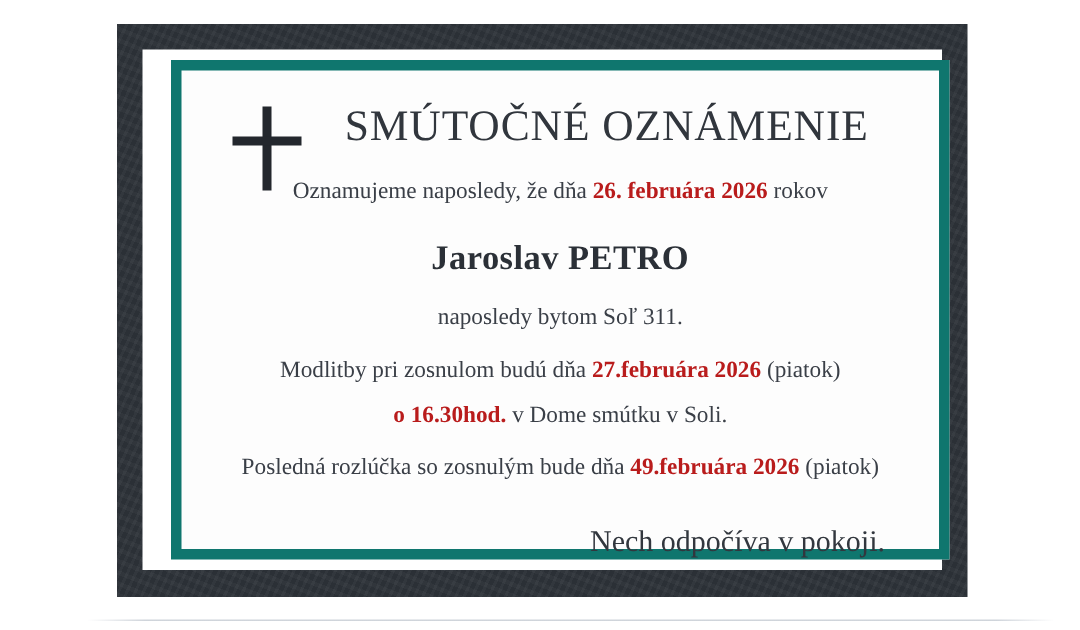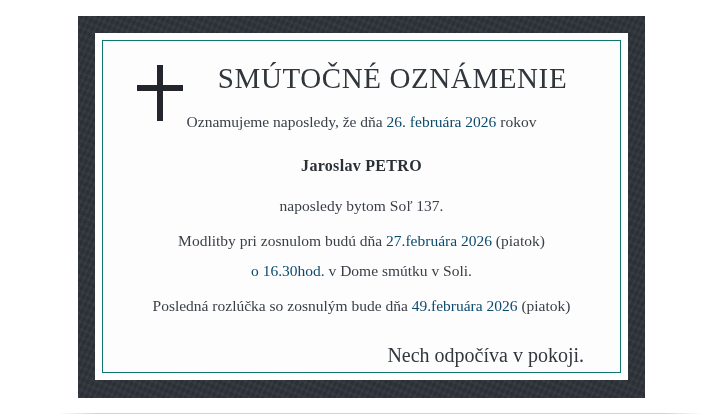--- a/index.html
+++ b/index.html
@@ -65,22 +65,23 @@
     box-sizing: border-box;
     background: #ffffff;
     padding: 7px;
   }
 
   #notice-hairline {
     position: relative;
     width: 100%;
     height: 100%;
     box-sizing: border-box;
-    border: 1px solid #0f766e;
+    border: 7px solid #0f766e;
     background: #fdfdfd;
+    margin-left: 12px;
   }
 
   
   #notice-body {
     position: absolute;
     inset: 0;
     padding: 18px 26px 14px 26px;
     box-sizing: border-box;
     color: #353a42;
   }
@@ -123,26 +124,26 @@
 
   .notice-line {
     text-align: center;
     font-size: 15.5px;
     line-height: 21px;
     color: #3a3f47;
     white-space: nowrap;
   }
   .notice-line.gap-top   { margin-top: 14px; }
   .notice-line.gap-small { margin-top: 9px; }
-  .notice-line b { font-weight: 400; color: #0c4a6e; }
+  .notice-line b { font-weight: 700; color: #b91c1c; }
 
   #deceased-name {
     text-align: center;
     margin-top: 19px;
-    font-size: 16px;
+    font-size: 23px;
     font-weight: 700;
     letter-spacing: 0.3px;
     line-height: 30px;
     color: #2b3037;
     white-space: nowrap;
   }
 
   #closing-line {
     margin-top: 26px;
     text-align: right;
@@ -170,21 +171,21 @@
             <span class="bar-h"></span>
           </div>
 
           <h1 id="notice-title">SMÚTOČNÉ OZNÁMENIE</h1>
 
           <div class="notice-line gap-top"><span>Oznamujeme naposledy, že dňa </span><b>26. februára 2026</b><span> rokov</span></div>
 
 
           <div id="deceased-name">Jaroslav PETRO</div>
 
-          <div class="notice-line gap-top">naposledy bytom Soľ 137.</div>
+          <div class="notice-line gap-top">naposledy bytom Soľ 311.</div>
 
           <div class="notice-line gap-top"><span>Modlitby pri zosnulom budú dňa </span><b>27.februára 2026</b><span> (piatok)</span></div>
 
           <div class="notice-line gap-small"><b>o 16.30hod.</b><span> v Dome smútku v Soli.</span></div>
 
           <div class="notice-line gap-top"><span>Posledná rozlúčka so zosnulým bude dňa </span><b>49.februára 2026</b><span> (piatok)</span></div>
 
 
           <div id="closing-line">Nech odpočíva v pokoji.</div>
 

